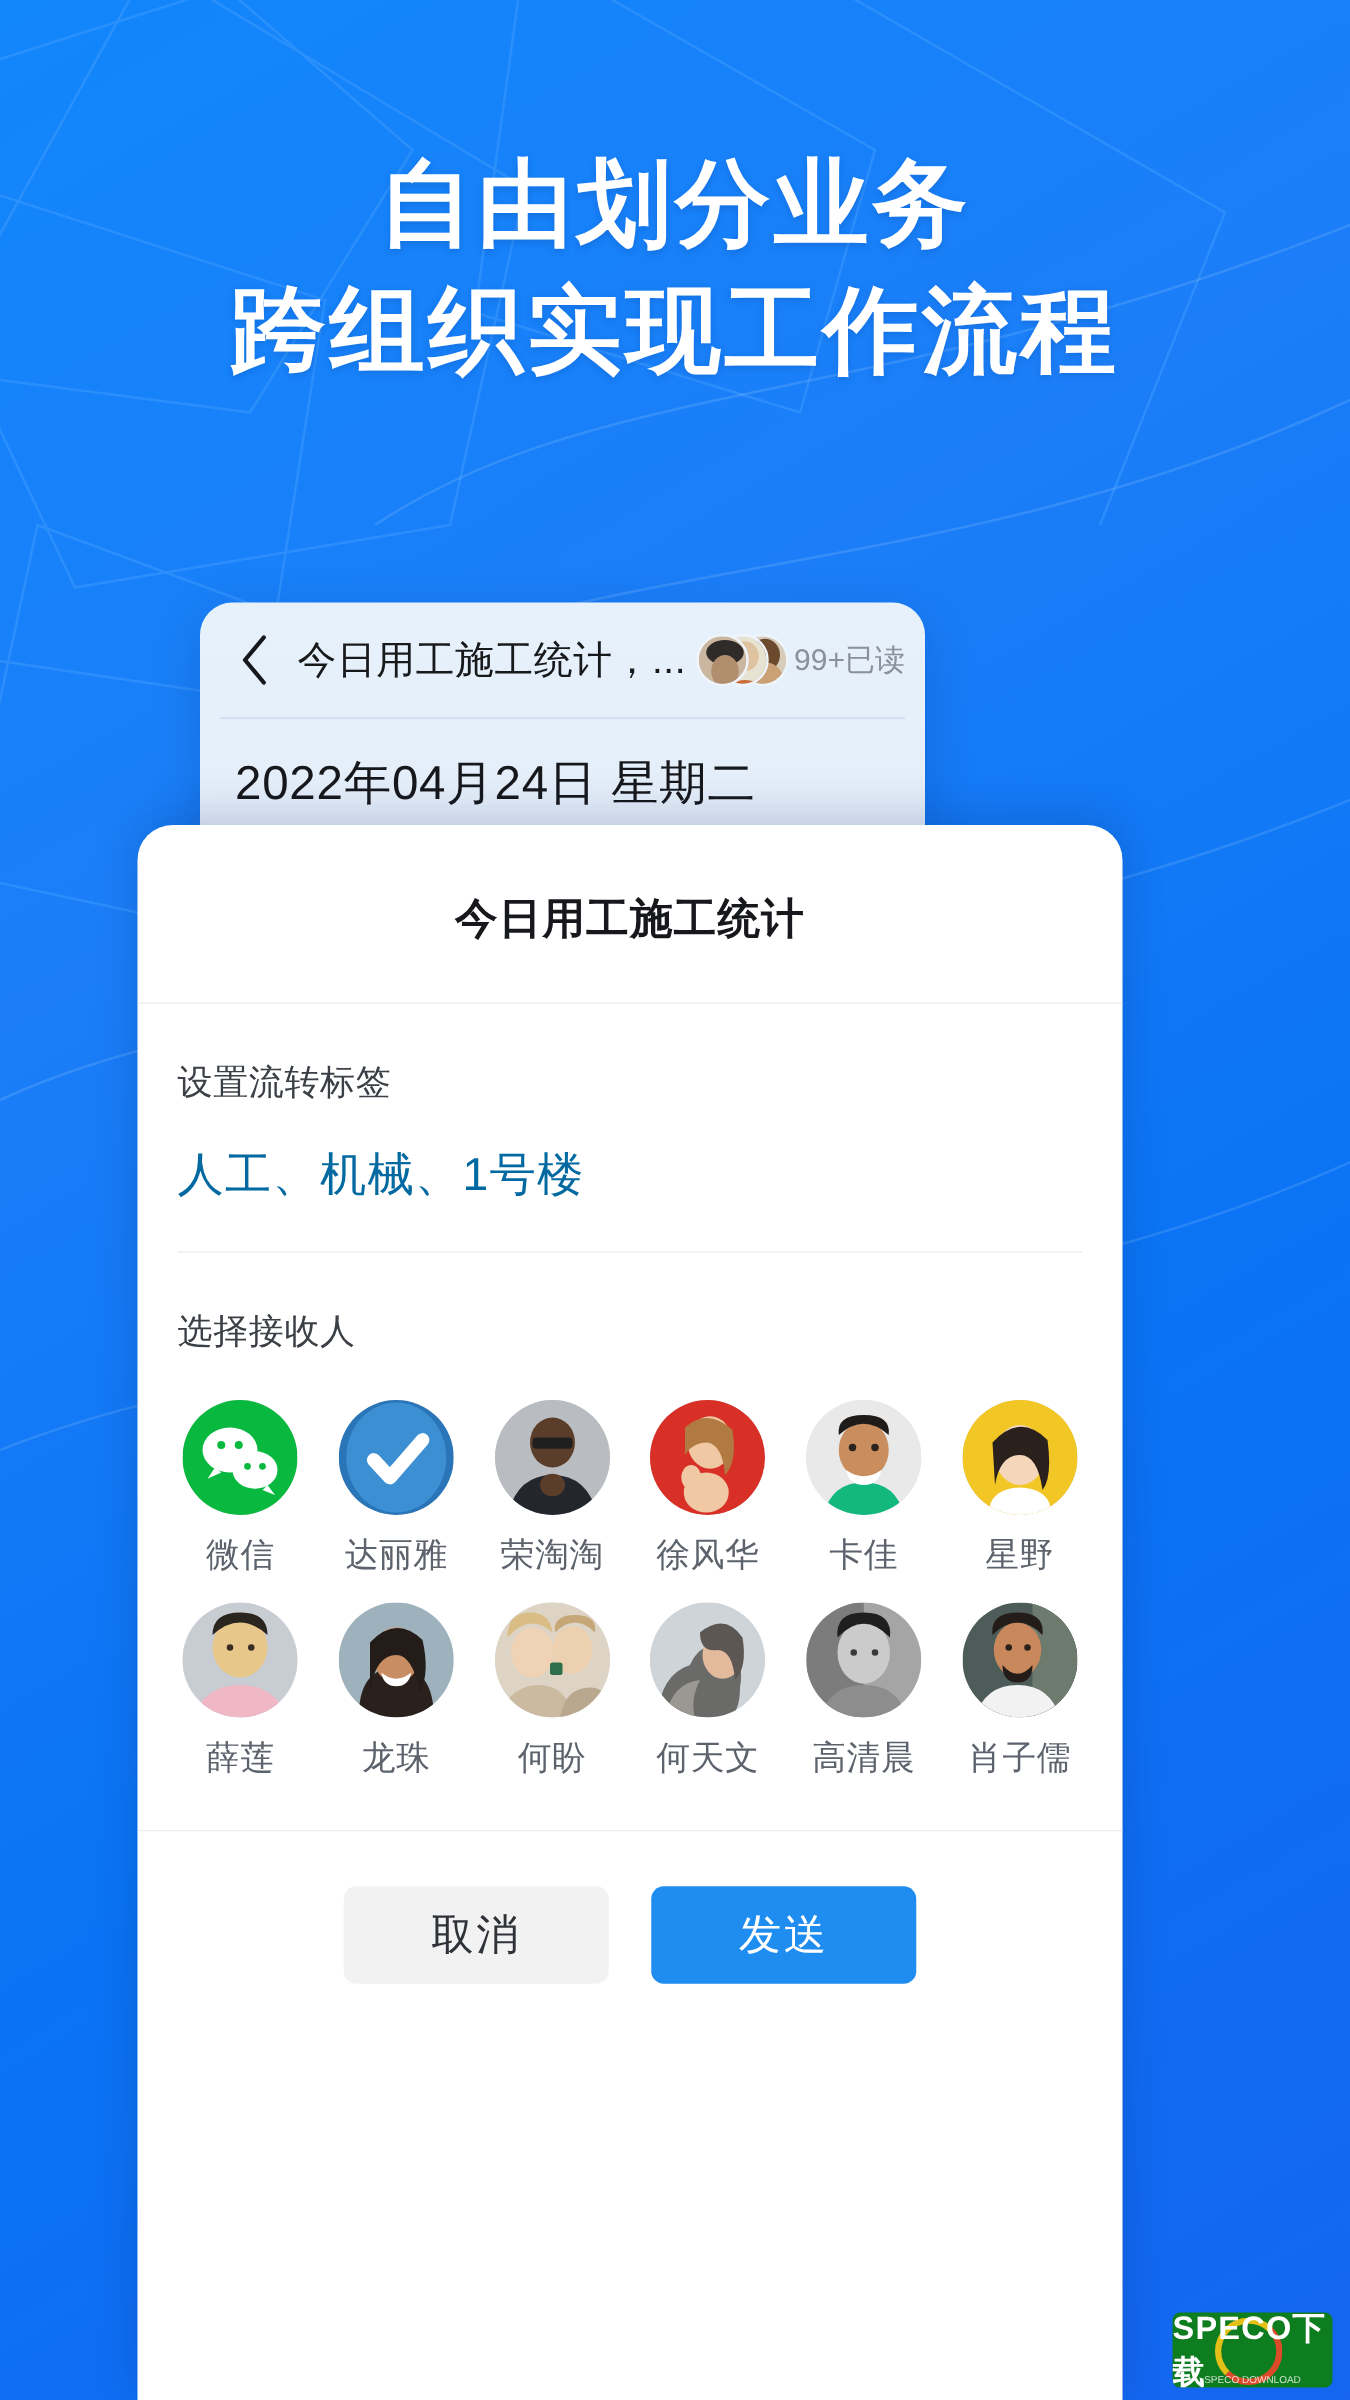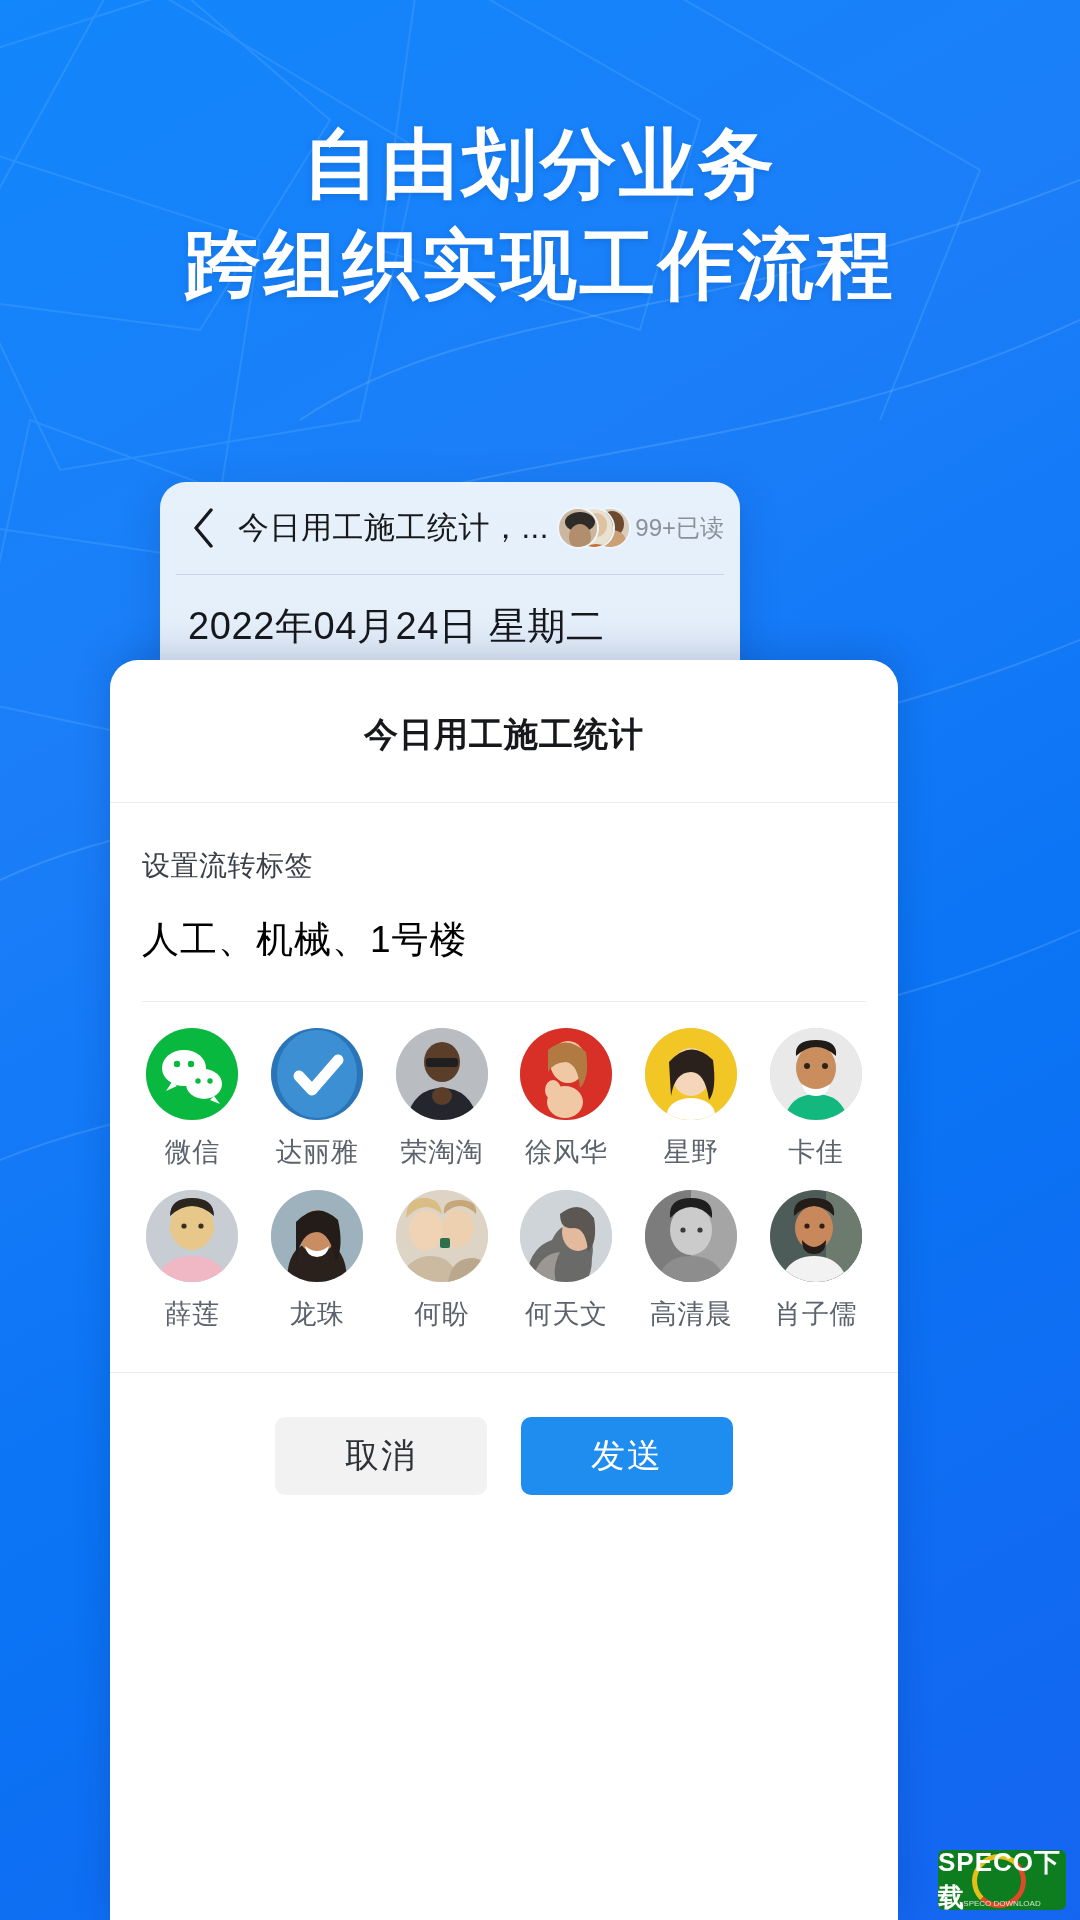--- a/index.html
+++ b/index.html
@@ -204,21 +204,21 @@
     padding: 0 32px;
   }
   .field-label {
     font-size: 28px;
     color: #3b3f46;
     padding-top: 44px;
     letter-spacing: 0.5px;
   }
   .field-value {
     font-size: 37px;
-    color: #000000;
+    color: #0369a1;
     padding: 30px 0 36px 0;
     letter-spacing: 1px;
   }
   .field-hr {
     height: 1px;
     background: #ececec;
     margin: 0 32px;
   }
 
   .recv-label {
@@ -416,20 +416,23 @@
 
     <div class="modal-title">今日用工施工统计</div>
     <div class="modal-hr"></div>
 
     <div class="section">
       <div class="field-label">设置流转标签</div>
       <div class="field-value">人工、机械、1号楼</div>
     </div>
     <div class="field-hr"></div>
 
+    <div class="section">
+      <div class="recv-label">选择接收人</div>
+    </div>
 
     <div class="contacts">
 
       <div class="contact">
         <div class="pic">
           <svg width="92" height="92" viewBox="0 0 92 92">
               <rect width="92" height="92" fill="#09b83e"></rect>
             <ellipse cx="38" cy="40" rx="22" ry="18" fill="#ffffff"></ellipse>
               <path d="M26 54 l-6 9 11 -5 z" fill="#ffffff"></path>
             <circle cx="31" cy="36" r="3.2" fill="#09b83e"></circle>
@@ -476,44 +479,44 @@
             <ellipse cx="45" cy="74" rx="18" ry="16" fill="#f0c9a4"></ellipse>
             <ellipse cx="33" cy="62" rx="8" ry="10" fill="#f0c9a4"></ellipse>
           </svg>
         </div>
         <div class="name">徐风华</div>
       </div>
 
       <div class="contact">
         <div class="pic">
           <svg width="92" height="92" viewBox="0 0 92 92">
-              <rect width="92" height="92" fill="#f2c624"></rect>
-            <ellipse cx="46" cy="44" rx="20" ry="24" fill="#f5d6bb"></ellipse>
-            <path d="M24 34 q22 -24 44 -2 q4 30 -4 40 q-4 -28 -18 -28 q-16 0 -20 24 z" fill="#2a211c"></path>
-            <ellipse cx="46" cy="86" rx="24" ry="16" fill="#ffffff"></ellipse>
-            <ellipse cx="38" cy="42" rx="3" ry="3" fill="#2a211c"></ellipse>
-              <ellipse cx="55" cy="42" rx="3" ry="3" fill="#2a211c"></ellipse>
-          </svg>
-        </div>
-        <div class="name">星野</div>
-      </div>
-
-      <div class="contact">
-        <div class="pic">
-          <svg width="92" height="92" viewBox="0 0 92 92">
               <rect width="92" height="92" fill="#e9e9e9"></rect>
             <path d="M14 92 q6 -26 32 -26 q26 0 32 26 z" fill="#12b87e"></path>
             <ellipse cx="46" cy="40" rx="20" ry="23" fill="#c98d5e"></ellipse>
             <path d="M26 28 q20 -18 40 0 q2 -16 -20 -16 q-22 0 -20 16 z" fill="#1f1b18"></path>
             <path d="M32 56 q14 10 28 0 q-2 12 -14 12 q-12 0 -14 -12 z" fill="#ffffff"></path>
             <ellipse cx="37" cy="38" rx="3" ry="3" fill="#2a2320"></ellipse>
               <ellipse cx="55" cy="38" rx="3" ry="3" fill="#2a2320"></ellipse>
           </svg>
         </div>
         <div class="name">卡佳</div>
+      </div>
+
+      <div class="contact">
+        <div class="pic">
+          <svg width="92" height="92" viewBox="0 0 92 92">
+              <rect width="92" height="92" fill="#f2c624"></rect>
+            <ellipse cx="46" cy="44" rx="20" ry="24" fill="#f5d6bb"></ellipse>
+            <path d="M24 34 q22 -24 44 -2 q4 30 -4 40 q-4 -28 -18 -28 q-16 0 -20 24 z" fill="#2a211c"></path>
+            <ellipse cx="46" cy="86" rx="24" ry="16" fill="#ffffff"></ellipse>
+            <ellipse cx="38" cy="42" rx="3" ry="3" fill="#2a211c"></ellipse>
+              <ellipse cx="55" cy="42" rx="3" ry="3" fill="#2a211c"></ellipse>
+          </svg>
+        </div>
+        <div class="name">星野</div>
       </div>
 
       <div class="contact">
         <div class="pic">
           <svg width="92" height="92" viewBox="0 0 92 92">
               <rect width="92" height="92" fill="#c7cdd3"></rect>
             <ellipse cx="46" cy="36" rx="22" ry="24" fill="#e8c78a"></ellipse>
             <path d="M24 26 q22 -20 44 0 q0 -18 -22 -18 q-22 0 -22 18 z" fill="#2b2520"></path>
             <path d="M8 92 q10 -26 38 -26 q28 0 38 26 z" fill="#f0b8c4"></path>
             <ellipse cx="38" cy="36" rx="2.6" ry="2.6" fill="#3a2e24"></ellipse>

